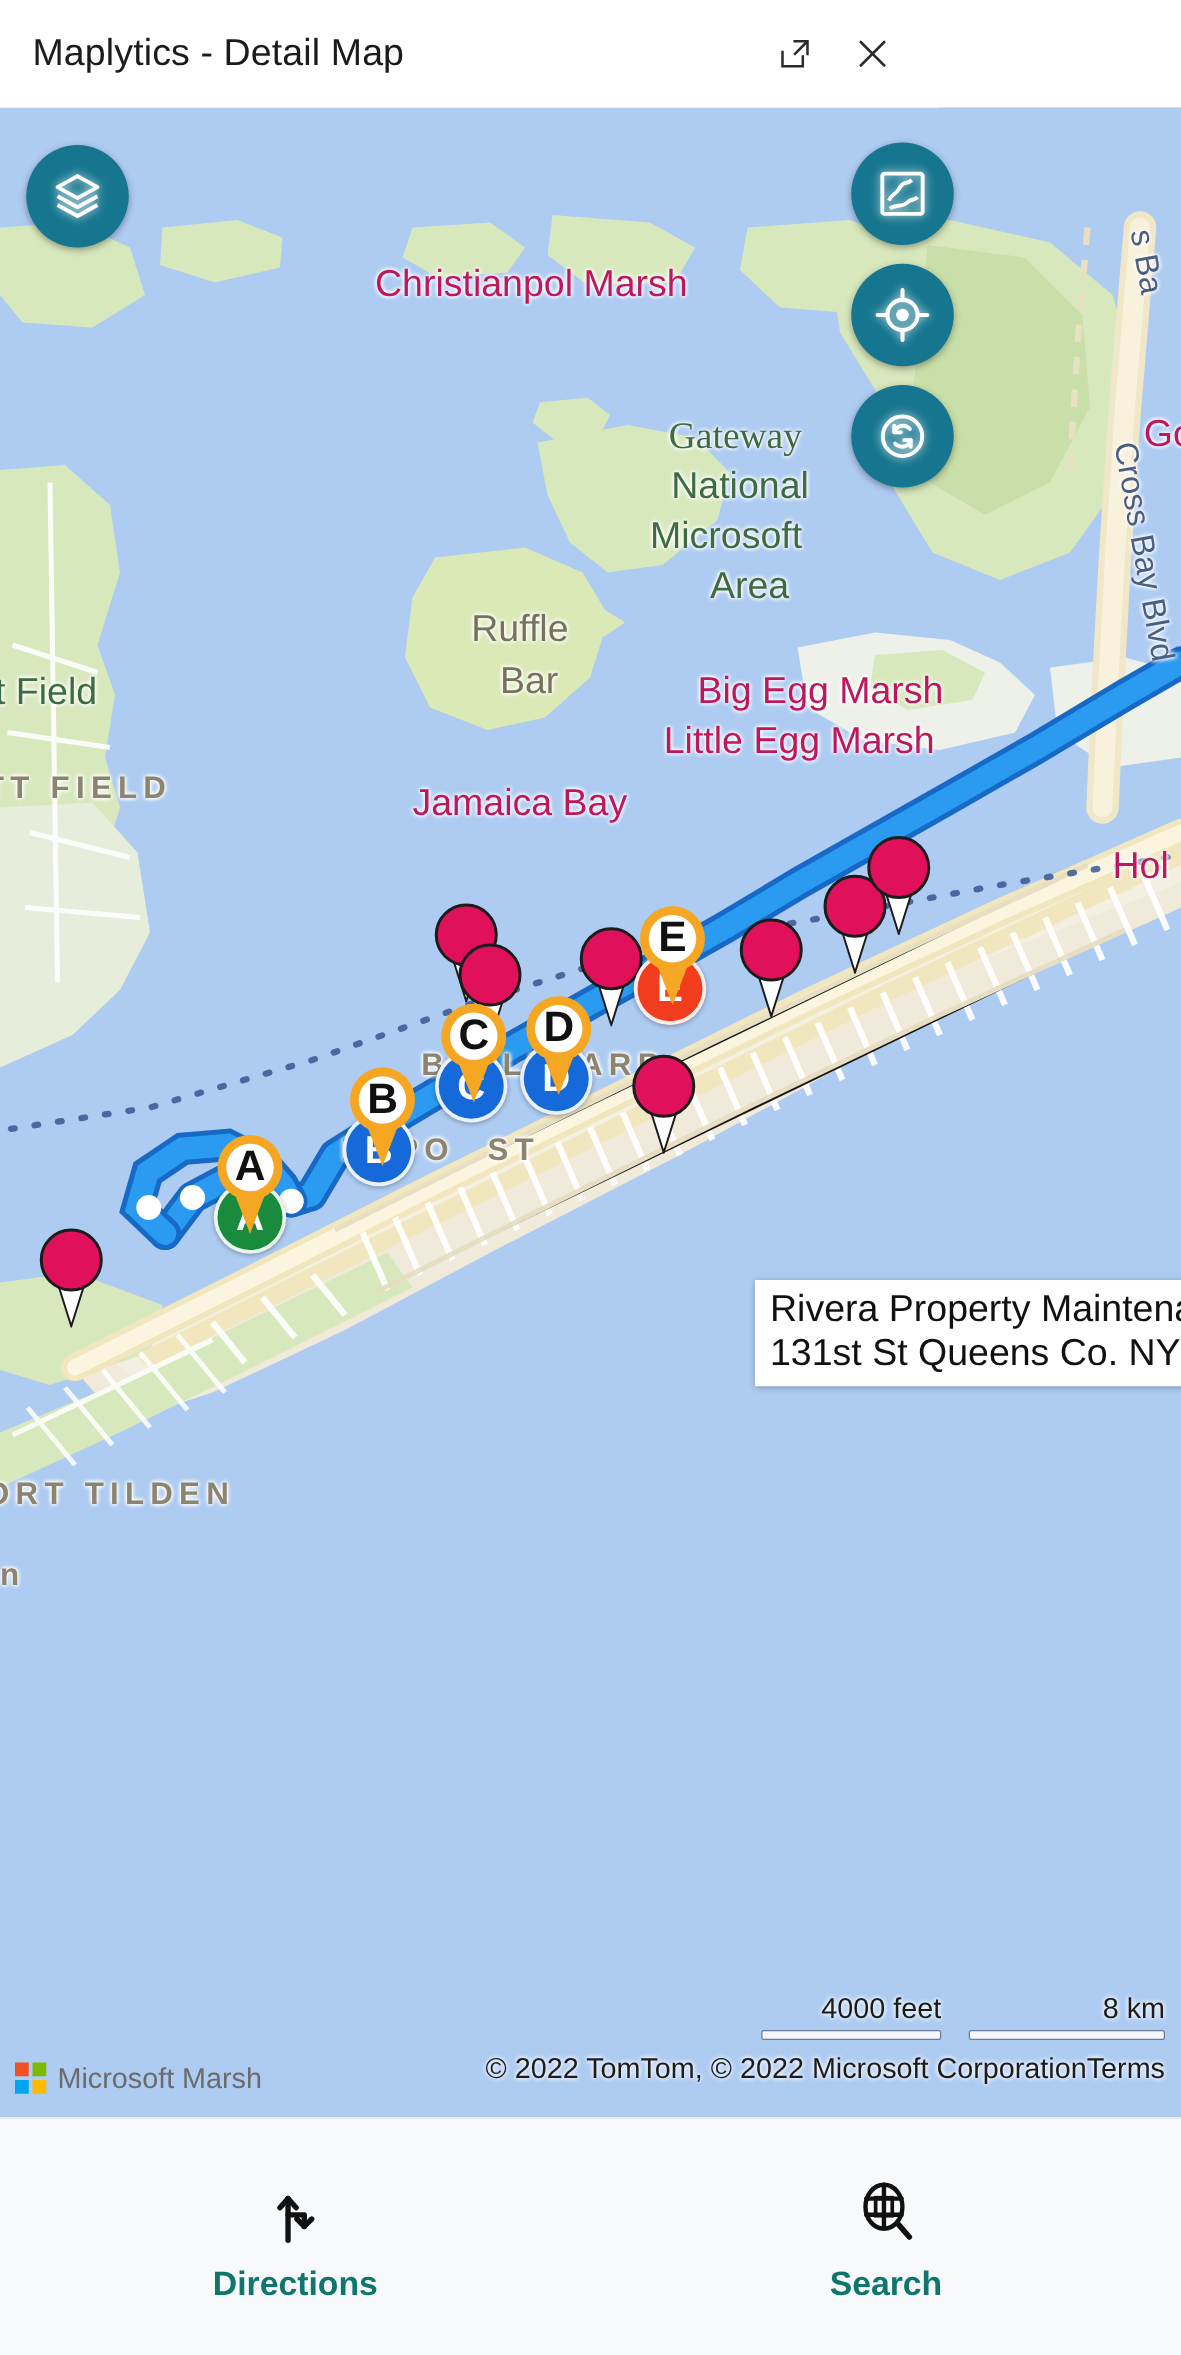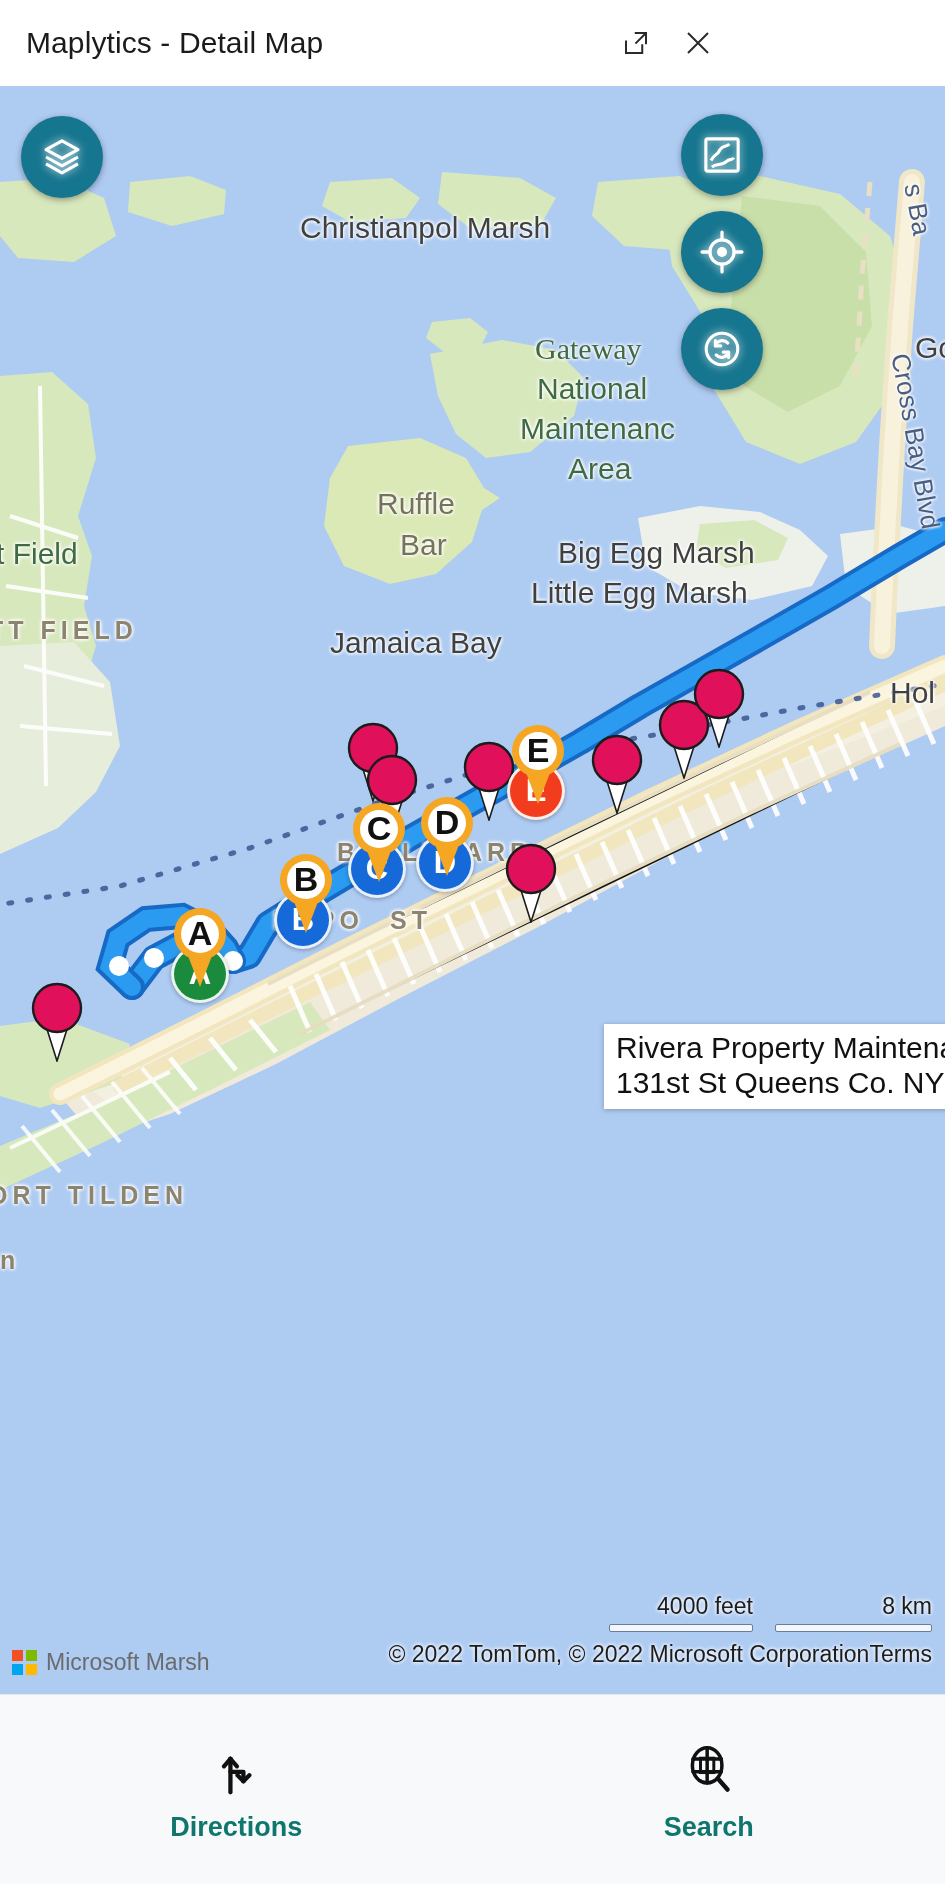--- a/index.html
+++ b/index.html
@@ -34,21 +34,21 @@
   }
   .mapbtn svg{ display:block; filter:drop-shadow(0 0 4px rgba(255,255,255,.85)); }
   #btn-layers{ left:21px;  top:30px; }
   #btn-image { left:681px; top:28px; }
   #btn-locate{ left:681px; top:125px; }
   #btn-reset { left:681px; top:222px; }
 
   
   .lbl{ position:absolute; z-index:14; white-space:nowrap; pointer-events:none;
         text-shadow:0 0 4px #fff,0 0 4px #fff,0 0 3px #fff; }
-  .lbl-water{ color:#404040; font-size:30px; }
+  .lbl-water{ color:#be185d; font-size:30px; }
   .lbl-park { color:#3f6b43; font-size:30px; text-align:center; line-height:1.22; }
   .lbl-island{ color:#77725c; font-size:30px; text-align:center; line-height:1.22; }
   .lbl-hood { color:#8d8470; font-size:25px; font-weight:700; letter-spacing:5px; }
   .lbl-road-v{ color:#4a5e82; font-size:26px; transform-origin:0 0; }
 
   
   .poi-pin{ position:absolute; width:58px; height:80px; z-index:20; cursor:pointer; }
   .route-pin{ position:absolute; width:60px; height:82px; z-index:26; cursor:pointer; }
   .stop-dot{ position:absolute; width:58px; height:58px; border-radius:50%;
     display:flex; align-items:center; justify-content:center;
@@ -281,21 +281,21 @@
         <path d="M8.4 10.2a4 4 0 0 1 6.8-1.4M15.6 13.8a4 4 0 0 1-6.8 1.4" stroke-linecap="round"></path>
         <path d="M8.4 7.4v2.9h2.9M15.6 16.6v-2.9h-2.9" stroke-linecap="round" stroke-linejoin="round"></path>
       </svg>
     </span>
   </div>
 
   <div id="label-host">
       <div class="lbl lbl-water" style="left: 300px; top: 125px;">Christianpol Marsh</div>
       <div class="lbl lbl-park" style="left: 535px; top: 245px; font-family: Liberation Serif, serif;">Gateway</div>
       <div class="lbl lbl-park" style="left: 537px; top: 285px;">National</div>
-      <div class="lbl lbl-park" style="left: 520px; top: 325px;">Maintenanc</div>
+      <div class="lbl lbl-park" style="left: 520px; top: 325px;">Microsoft</div>
       <div class="lbl lbl-park" style="left: 568px; top: 365px;">Area</div>
       <div class="lbl lbl-island" style="left: 377px; top: 400px;">Ruffle</div>
       <div class="lbl lbl-island" style="left: 400px; top: 441px;">Bar</div>
       <div class="lbl lbl-water" style="left: 558px; top: 450px;">Big Egg Marsh</div>
       <div class="lbl lbl-water" style="left: 531px; top: 490px;">Little Egg Marsh</div>
       <div class="lbl lbl-water" style="left: 330px; top: 540px;">Jamaica Bay</div>
       <div class="lbl lbl-park" style="left: -4px; top: 450px;">t Field</div>
       <div class="lbl lbl-hood" style="left: -12px; top: 530px;">TT FIELD</div>
       <div class="lbl lbl-hood" style="left: 337px; top: 752px;">BELLE</div>
       <div class="lbl lbl-hood" style="left: 464px; top: 752px;">ARB</div>

